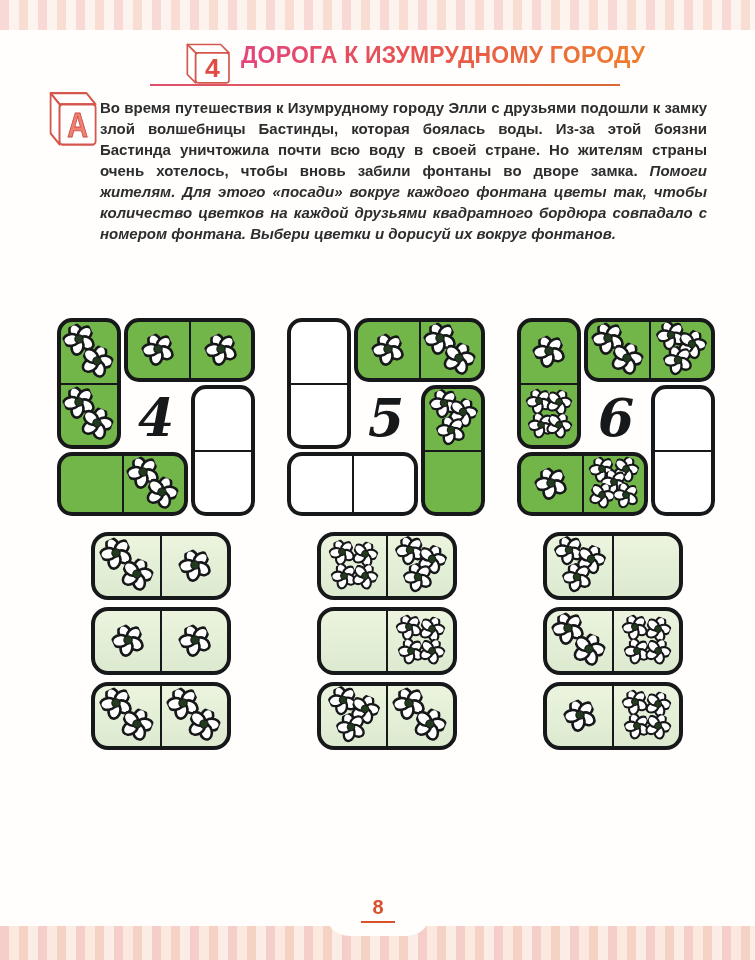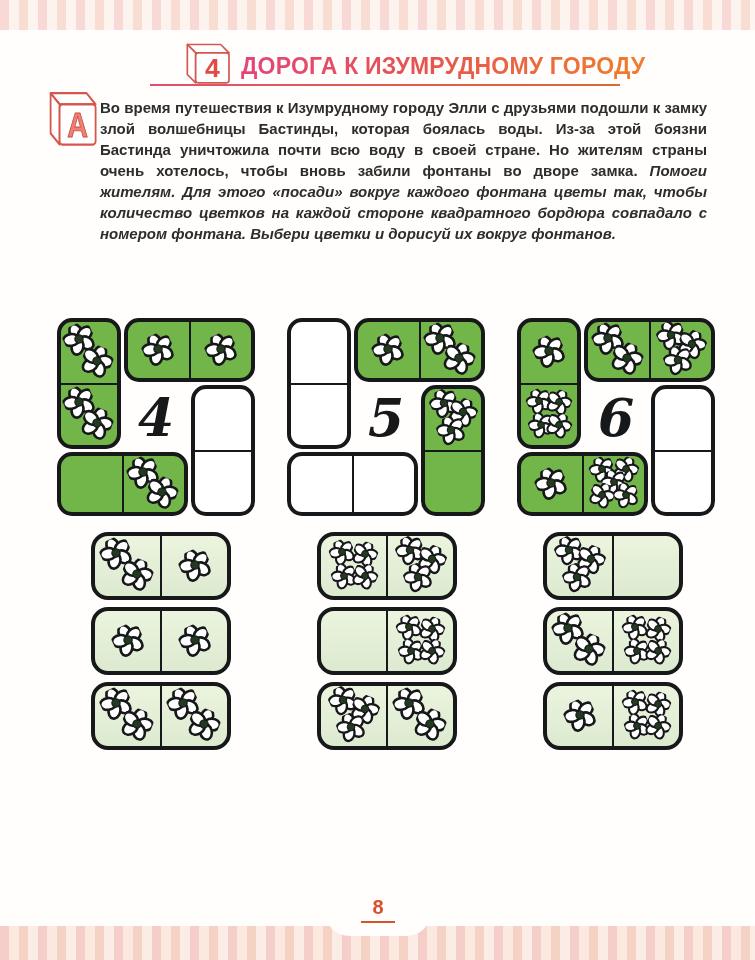--- a/index.html
+++ b/index.html
@@ -15,21 +15,21 @@
   }
   .stripe.bottom{
     bottom:0; height:34px;
     background:repeating-linear-gradient(90deg,#f5cdc9 0 9px,#fbe9e0 9px 19px,#f6d2c4 19px 28px,#fbece5 28px 38px);
   }
   
   .header-line{position:absolute; left:150px; top:84px; width:470px; height:2px;
     background:linear-gradient(90deg,#e0506e,#d96a35); z-index:1;}
   .header-cube{position:absolute; left:184px; top:42px; width:50px; height:45px; z-index:2;}
   .page-title{
-    position:absolute; left:241px; top:53px; z-index:2; white-space:nowrap;
+    position:absolute; left:241px; top:42px; z-index:2; white-space:nowrap;
     font-size:23px; font-weight:bold; letter-spacing:0.2px;
     background:linear-gradient(90deg,#e2457c 0%,#e7544f 45%,#ef7e2c 100%);
     -webkit-background-clip:text; background-clip:text; color:transparent;
   }
   
   .section-cube{position:absolute; left:47px; top:91px; width:54px; height:58px;}
   .intro-text{
     position:absolute; left:100px; top:97px; width:607px;
     font-size:15px; line-height:21px; color:#2d2d2d; text-align:justify;
     font-weight:bold;
@@ -95,21 +95,21 @@
   <div class="section-cube">
     <svg viewBox="0 0 60 52" width="54" height="58" preserveAspectRatio="none">
       <polygon points="14,12 4,2 44,2 54,12" fill="#fff" stroke="#d5564c" stroke-width="2" stroke-linejoin="round"></polygon>
       <polygon points="14,12 4,2 4,38 14,48" fill="#fff" stroke="#d5564c" stroke-width="2" stroke-linejoin="round"></polygon>
       <rect x="14" y="12" width="40" height="36" rx="3" fill="#fff" stroke="#d5564c" stroke-width="2"></rect>
       <text class="cube-letter" x="34" y="41" font-size="32" font-weight="bold" fill="#ee8173" stroke="#c84b42" stroke-width="0.8" text-anchor="middle">А</text>
     </svg>
   </div>
   <div class="intro-text first">
     <span>Во время путешествия к Изумрудному городу Элли с друзьями подошли к замку злой волшебницы Бастинды, которая боялась воды. Из-за этой боязни Бастинда уничтожила почти всю воду в своей стране. Но жителям страны очень хотелось, чтобы вновь забили фонтаны во дворе замка.</span>
-    <span class="it">Помоги жителям. Для этого «посади» вокруг каждого фонтана цветы так, чтобы количество цветков на каждой стороне квадратного бордюра совпадало с номером фонтана. Выбери цветки и дорисуй их вокруг фонтанов.</span>
+    <span class="it">Помоги жителям. Для этого «посади» вокруг каждого фонтана цветы так, чтобы количество цветков на каждой друзьями квадратного бордюра совпадало с номером фонтана. Выбери цветки и дорисуй их вокруг фонтанов.</span>
   </div>
 
   <div class="puzzle p0">
       <div class="pdomino green vert" style="left: 0px; top: 0px; width: 64px; height: 131px;">
         <div class="pcell">
           <div class="flower" style="left: 33%; top: 32%;"><svg viewBox="-12 -12 24 24" width="30" height="30" style="transform:rotate(-25deg)">
               <ellipse transform="rotate(0)" cx="0" cy="-6.3" rx="4.7" ry="6.4" fill="#ffffff" stroke="#17181a" stroke-width="2.1"></ellipse>
               <ellipse transform="rotate(72)" cx="0" cy="-6.3" rx="4.7" ry="6.4" fill="#ffffff" stroke="#17181a" stroke-width="2.1"></ellipse>
               <ellipse transform="rotate(144)" cx="0" cy="-6.3" rx="4.7" ry="6.4" fill="#ffffff" stroke="#17181a" stroke-width="2.1"></ellipse>
               <ellipse transform="rotate(216)" cx="0" cy="-6.3" rx="4.7" ry="6.4" fill="#ffffff" stroke="#17181a" stroke-width="2.1"></ellipse>

